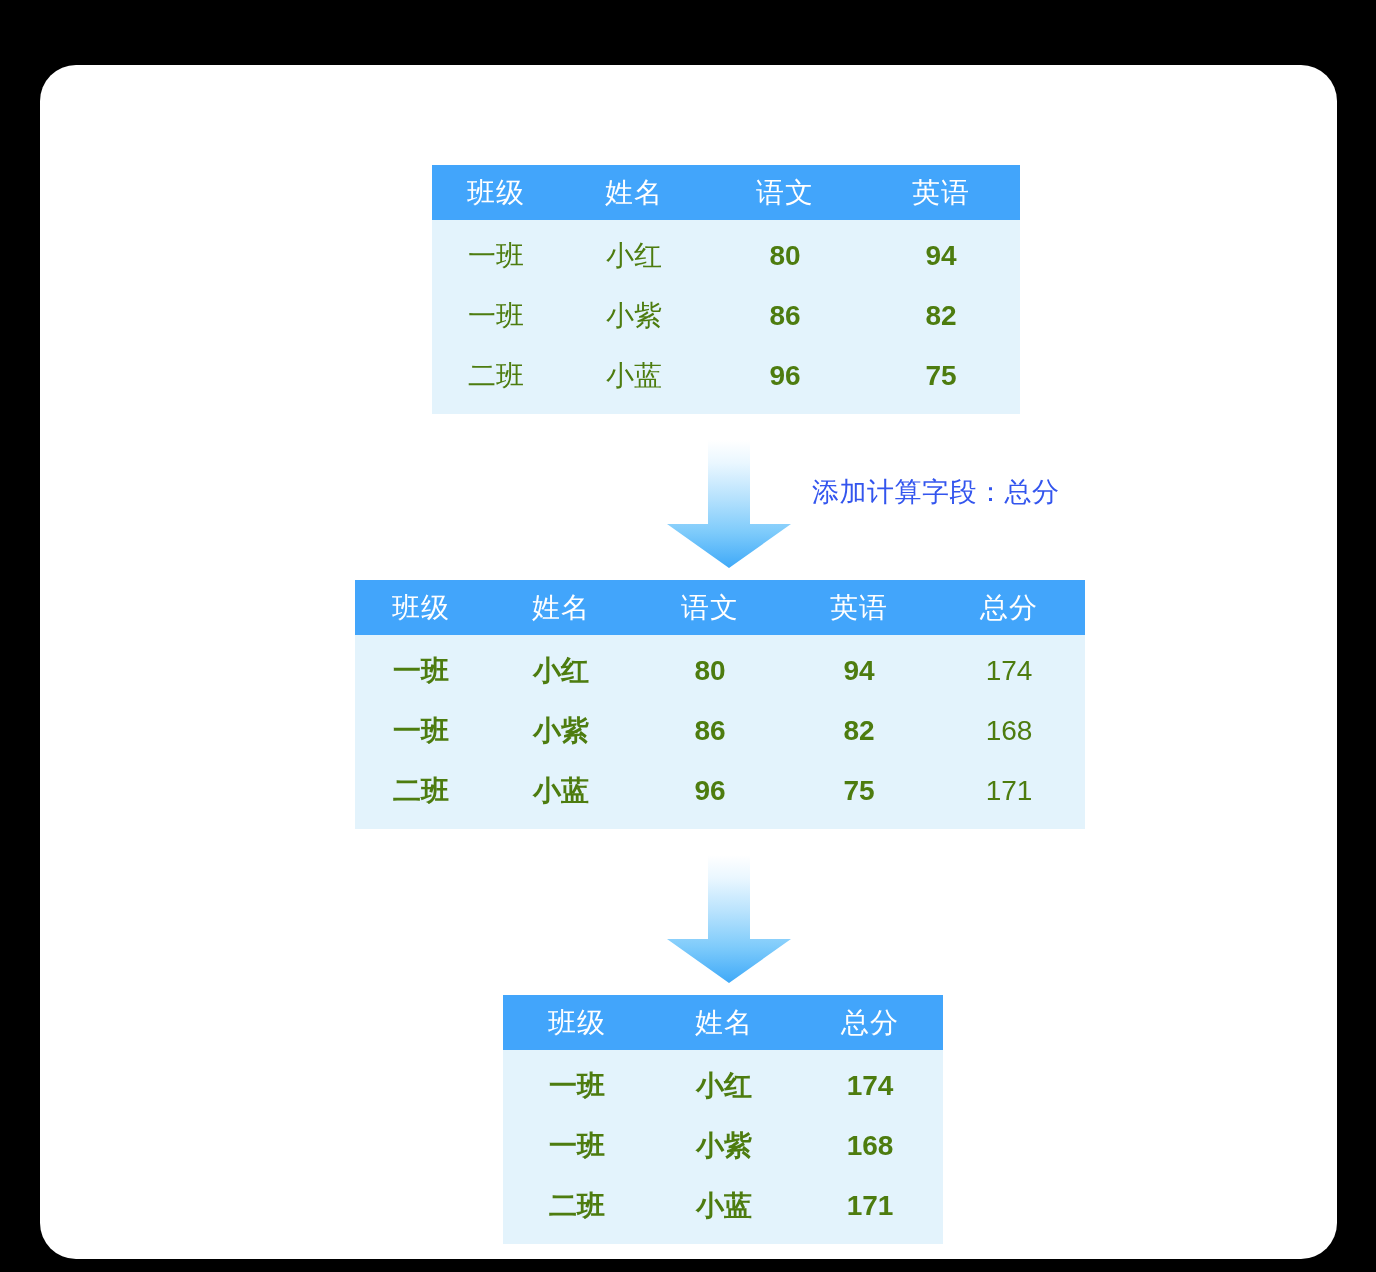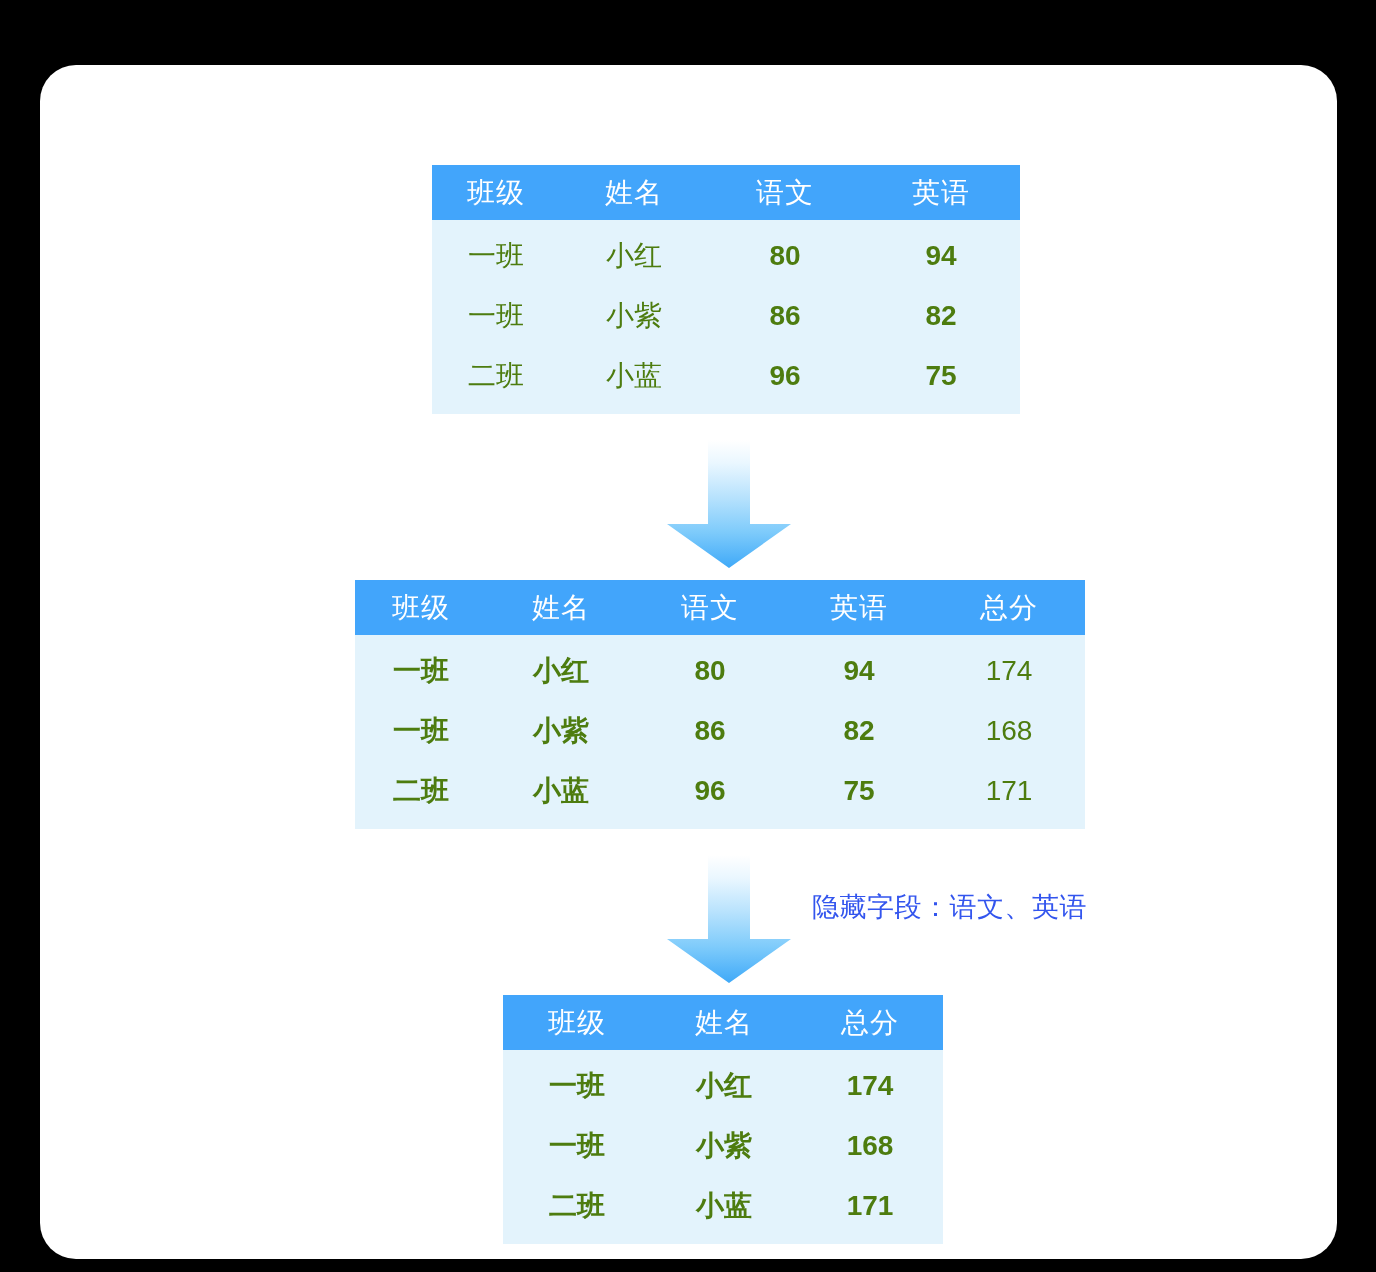--- a/index.html
+++ b/index.html
@@ -150,20 +150,21 @@
         <stop offset="0%" stop-color="#ffffff"></stop>
         <stop offset="18%" stop-color="#eaf7ff"></stop>
         <stop offset="45%" stop-color="#b7e2fd"></stop>
         <stop offset="72%" stop-color="#7ecbfb"></stop>
         <stop offset="100%" stop-color="#3fa9f8"></stop>
       </linearGradient>
     </defs>
     <path d="M41 0 H83 V84 H124 L62 128 L0 84 H41 Z" fill="url(#arrowGrad1)"></path>
   </svg>
 
+  <div class="annot" id="annot1">添加计算字段：总分</div>
 
   <table class="dtable" id="table2">
     <colgroup>
       <col class="col-0">
         <col class="col-1">
         <col class="col-2">
         <col class="col-3">
         <col class="col-4">
     </colgroup>
     <thead>
@@ -206,21 +207,20 @@
         <stop offset="0%" stop-color="#ffffff"></stop>
         <stop offset="18%" stop-color="#eaf7ff"></stop>
         <stop offset="45%" stop-color="#b7e2fd"></stop>
         <stop offset="72%" stop-color="#7ecbfb"></stop>
         <stop offset="100%" stop-color="#3fa9f8"></stop>
       </linearGradient>
     </defs>
     <path d="M41 0 H83 V84 H124 L62 128 L0 84 H41 Z" fill="url(#arrowGrad2)"></path>
   </svg>
 
-  <div class="annot" id="annot2">隐藏字段：语文、英语</div>
 
   <table class="dtable" id="table3">
     <colgroup>
       <col class="col-0">
         <col class="col-1">
         <col class="col-2">
     </colgroup>
     <thead>
       <tr class="hdr-row">
         <th>班级</th>

